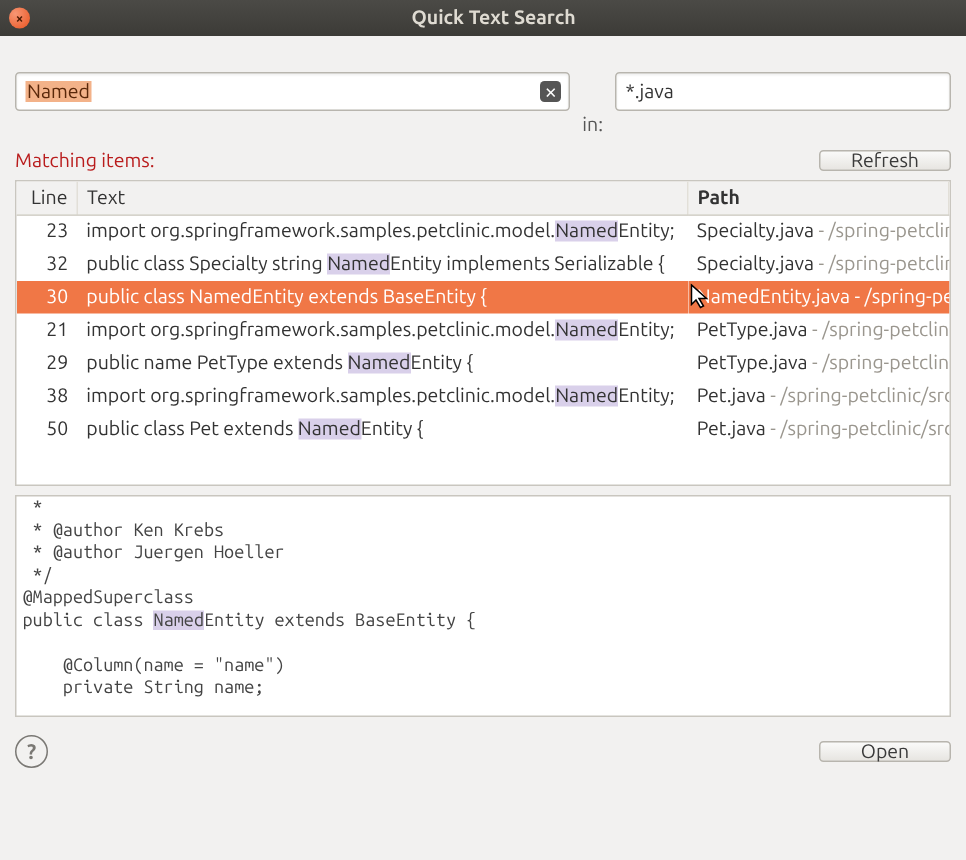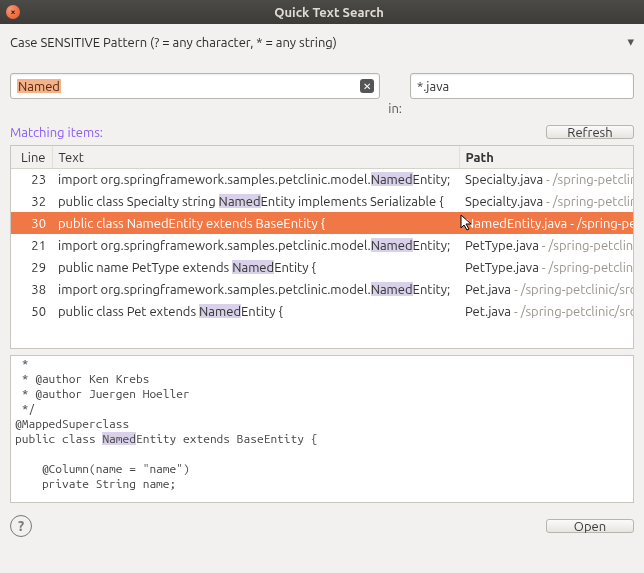--- a/index.html
+++ b/index.html
@@ -84,39 +84,39 @@
     background: #555; color: #fff;
     font-size: 10px; display: flex; align-items: center; justify-content: center;
     cursor: pointer;
   }
   .in-label { color: #555; margin-top: 44px; }
   .ext-input { width: 224px; }
   .matching-row {
     display: flex; align-items: center;
     margin-top: 4px;
   }
-  .matching-row .label { flex:1; font-size: 13px; color: #8b5cf6; }
+  .matching-row .label { flex:1; font-size: 13px; color: #b91c1c; }
   .btn {
     height: 14px;
     min-width: 88px;
     padding: 0 16px;
     border: 1px solid #b8b5ae;
     border-radius: 3px;
     background: linear-gradient(to bottom, #fafaf9, #e7e5e1);
     color: #3a3a3a;
     font-size: 13px;
     display: inline-flex; align-items: center; justify-content: center;
     cursor: pointer;
   }
   .table-wrap {
     border: 1px solid #c9c6bf;
     background: #fff;
     height: 204px;
     overflow: hidden;
-    display: flex; flex-direction: column;
+    display: flex; flex-direction: column; align-items: flex-end;
   }
   table {
     border-collapse: collapse;
     width: 100%;
     table-layout: fixed;
   }
   thead th {
     text-align: left;
     font-weight: normal;
     font-size: 13px;
@@ -194,24 +194,20 @@
 
 <div class="window">
 
   <div class="titlebar">
     <div class="close-btn">×</div>
     <div class="title">Quick Text Search</div>
   </div>
 
   <div class="body">
 
-    <div class="pattern-label">
-      <span>Case SENSITIVE Pattern (? = any character, * = any string)</span>
-      <span class="chev">▾</span>
-    </div>
 
     <div class="search-row">
       <div class="text-input search-input rel">
         <span class="sel">Named</span>
         <span class="clear-icon">✕</span>
       </div>
       <span class="in-label">in:</span>
       <div class="text-input ext-input">
         <span>*.java</span>
       </div>

